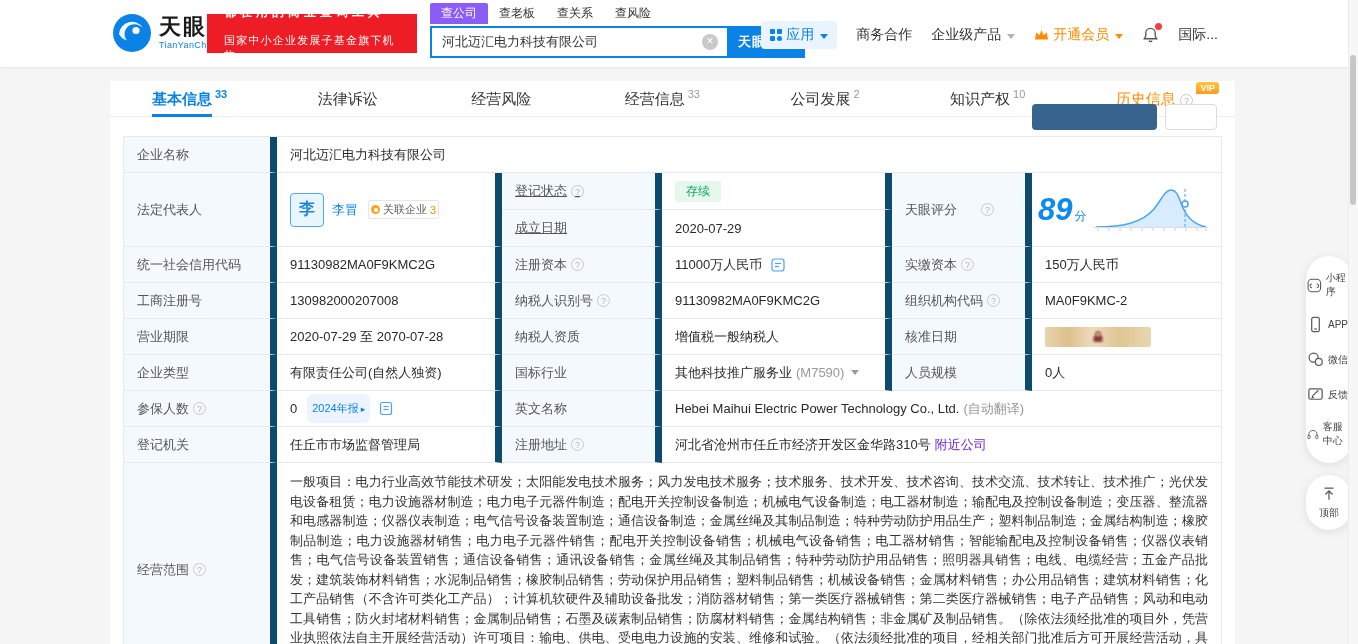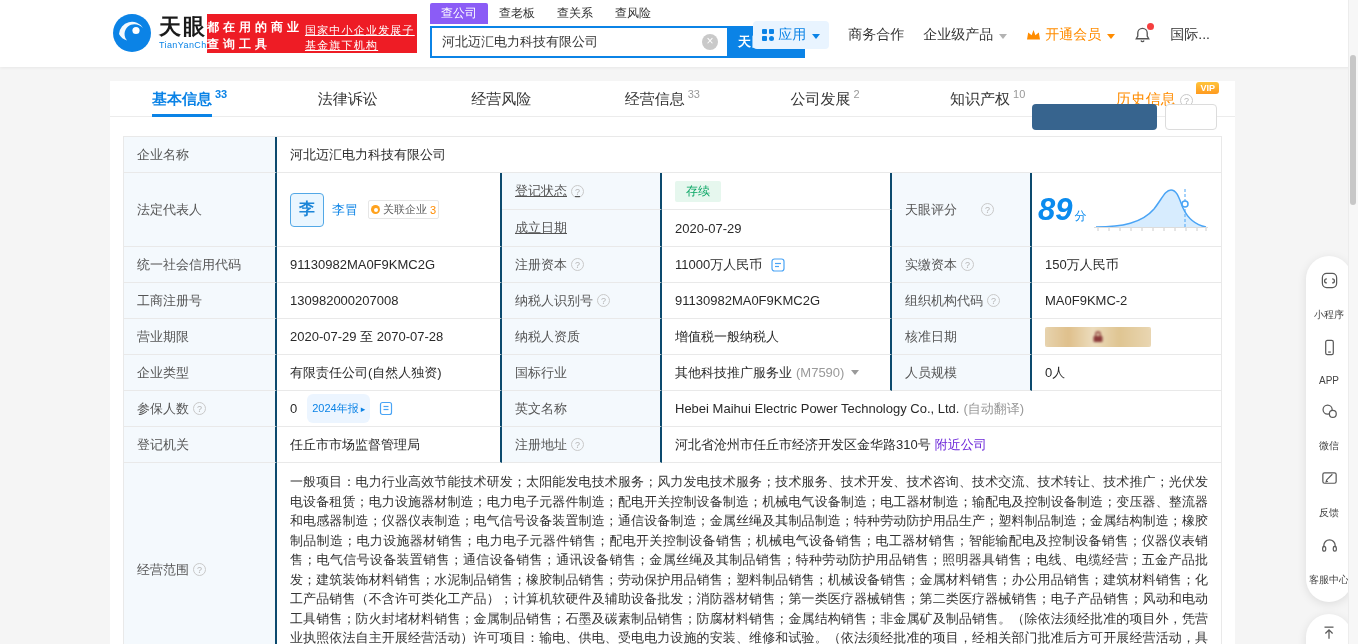--- a/index.html
+++ b/index.html
@@ -8,39 +8,39 @@
   a{text-decoration:none;}
 
   
   .topbar{position:absolute;top:0;left:0;width:1358px;height:67px;background:#fff;z-index:20;
     box-shadow:0 1px 3px rgba(0,0,0,.06);}
   .logo{position:absolute;left:112px;top:13px;display:flex;align-items:center;gap:7px;cursor:pointer;}
   .logo-stack{display:flex;flex-direction:column;line-height:1.1;}
   .logo-cn{font-size:22px;font-weight:bold;color:#1a1a1a;letter-spacing:2px;}
   .logo-en{font-size:9px;color:#0b83e6;letter-spacing:.4px;margin-top:2px;}
   .slogan{position:absolute;left:207px;top:14px;width:210px;height:39px;background:#ee1c25;color:#fff;
-    display:flex;justify-content:center;padding:0 0;align-items:flex-end;}
+    display:flex;flex-direction:column;justify-content:center;padding:0 17px;}
   .slogan-l1{font-size:12px;font-weight:bold;letter-spacing:4px;}
-  .slogan-l2{font-size:11px;letter-spacing:1.2px;margin-top:12px;text-decoration:underline;}
+  .slogan-l2{font-size:11px;letter-spacing:1.2px;margin-top:12px;}
 
   .search-area{position:absolute;left:430px;top:3px;}
   .stabs{display:flex;align-items:center;height:21px;}
   .stab{font-size:12px;color:#333;padding:2px 11px;cursor:pointer;}
   .stab.active{background:#8b5cf6;color:#fff;border-radius:2px 2px 0 0;}
   .search-row{display:flex;margin-top:2px;}
   .input-wrap{position:relative;width:297px;height:32px;}
   .sinput{width:100%;height:100%;border:2px solid #0b83e6;border-right:none;padding:0 30px 0 10px;
     font-size:13px;color:#333;outline:none;font-family:inherit;}
   .clear-icon{position:absolute;right:9px;top:8px;width:16px;height:16px;border-radius:50%;
     background:#c9c9c9;color:#fff;font-size:12px;line-height:15px;text-align:center;cursor:pointer;}
   .clear-icon::after{content:"×";}
   .sbtn{height:32px;padding:0 11px;background:#0b83e6;color:#fff;border:none;font-size:13px;
     font-weight:bold;cursor:pointer;letter-spacing:1px;font-family:inherit;}
 
-  .topnav{position:absolute;right:148px;top:21px;display:flex;align-items:center;gap:19px;
+  .topnav{position:absolute;right:140px;top:21px;display:flex;align-items:center;gap:19px;
     font-size:14px;color:#333;white-space:nowrap;}
   .nav-item{display:flex;align-items:center;gap:4px;cursor:pointer;}
   .apps-chip{background:#e9f4ff;color:#0b83e6;padding:5px 9px;border-radius:4px;}
   .vip-link{color:#ff8c00;}
   .caret{width:0;height:0;border-left:4px solid transparent;border-right:4px solid transparent;
     border-top:5px solid #b3b3b3;display:inline-block;margin-left:2px;position:relative;top:1px;}
   .caret.blue{border-top-color:#0b83e6;}
   .caret.orange{border-top-color:#ff8c00;}
   .bell-wrap{position:relative;cursor:pointer;display:flex;}
   .red-dot{position:absolute;top:-3px;right:-3px;width:7px;height:7px;border-radius:50%;background:#f53f3f;}
@@ -61,21 +61,21 @@
     border-radius:4px;z-index:5;cursor:pointer;}
   .pbtn2{position:absolute;right:18px;top:23px;width:52px;height:26px;background:#fff;
     border:1px solid #dcdcdc;border-radius:4px;z-index:5;cursor:pointer;}
 
   
   .itable{margin:19px 13px 0;border:1px solid #e9e9e9;width:1099px;}
   .trow{display:grid;grid-template-columns:153px 225px 160px 230px 140px 1fr;}
   .r-std{grid-auto-rows:36px;}
   .legal{grid-template-rows:37px 37px;}
   .cell{display:flex;align-items:center;gap:4px;padding:0 13px;font-size:13px;
-    border-right:2px solid #0c4a6e;border-bottom:1px solid #e9e9e9;overflow:hidden;white-space:nowrap;}
+    border-right:7px solid #0c4a6e;border-bottom:1px solid #e9e9e9;overflow:hidden;white-space:nowrap;}
   .lab{background:#f4f9fd;color:#555;}
   .val{color:#292929;}
   .end{border-right:none;}
   .nb{border-bottom:none;}
   .sp27{grid-column:2/7;}
   .sp47{grid-column:4/7;}
   .c1{grid-column:1;} .c2{grid-column:2;} .c3{grid-column:3;text-decoration:underline;}
   .c4{grid-column:4;} .c5{grid-column:5;gap:24px;} .c6{grid-column:6;}
   .rw1{grid-row:1;} .rw2{grid-row:2;} .rs{grid-row:1/3;}
   .gray{color:#999;}
@@ -110,21 +110,21 @@
     background:linear-gradient(90deg,#e7d3ae,#dfc08c 22%,#ecdcbd 45%,#dfc592 70%,#e9d6b2);
     display:flex;align-items:center;justify-content:center;}
   .blur-lock::before{content:"";position:absolute;inset:0;backdrop-filter:blur(1px);}
 
   .scope-val{display:block;padding:9px 13px;line-height:19.5px;text-align:justify;
     white-space:normal;overflow:visible;color:#333;}
 
   
   .side-float{position:absolute;right:6px;top:256px;width:46px;z-index:30;}
   .side-group{background:#fff;border-radius:23px;box-shadow:0 2px 10px rgba(0,0,0,.10);padding:7px 0;}
-  .side-item{display:flex;flex-direction:column;align-items:center;gap:18px;padding:8px 0;
+  .side-item{display:flex;flex-direction:row;align-items:center;gap:3px;padding:8px 0;
     font-size:10px;color:#444;cursor:pointer;}
   .side-top{margin-top:12px;background:#fff;border-radius:23px;box-shadow:0 2px 10px rgba(0,0,0,.10);
     display:flex;flex-direction:column;align-items:center;gap:3px;padding:10px 0;
     font-size:10px;color:#444;cursor:pointer;}
 
   
   .scroll-track{position:absolute;right:0;top:0;width:10px;height:644px;background:#f7f7f7;
     border-left:1px solid #ececec;z-index:40;}
   .scroll-thumb{position:absolute;right:2px;top:55px;width:6px;height:150px;background:#c7c7c7;
     border-radius:3px;cursor:pointer;}

